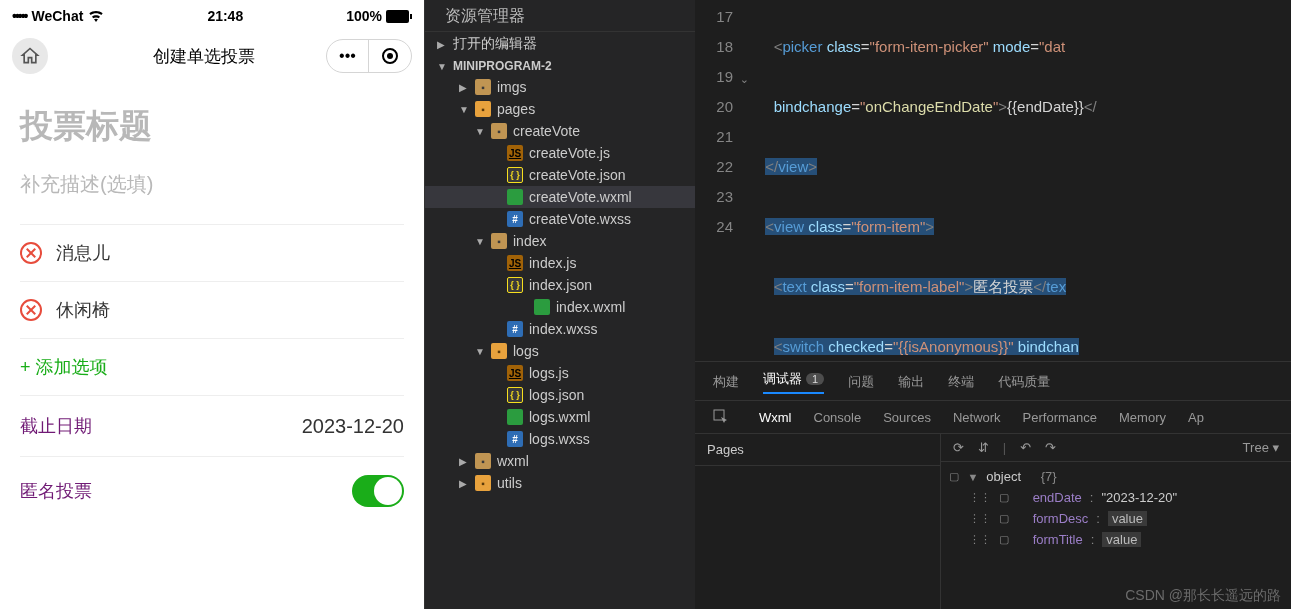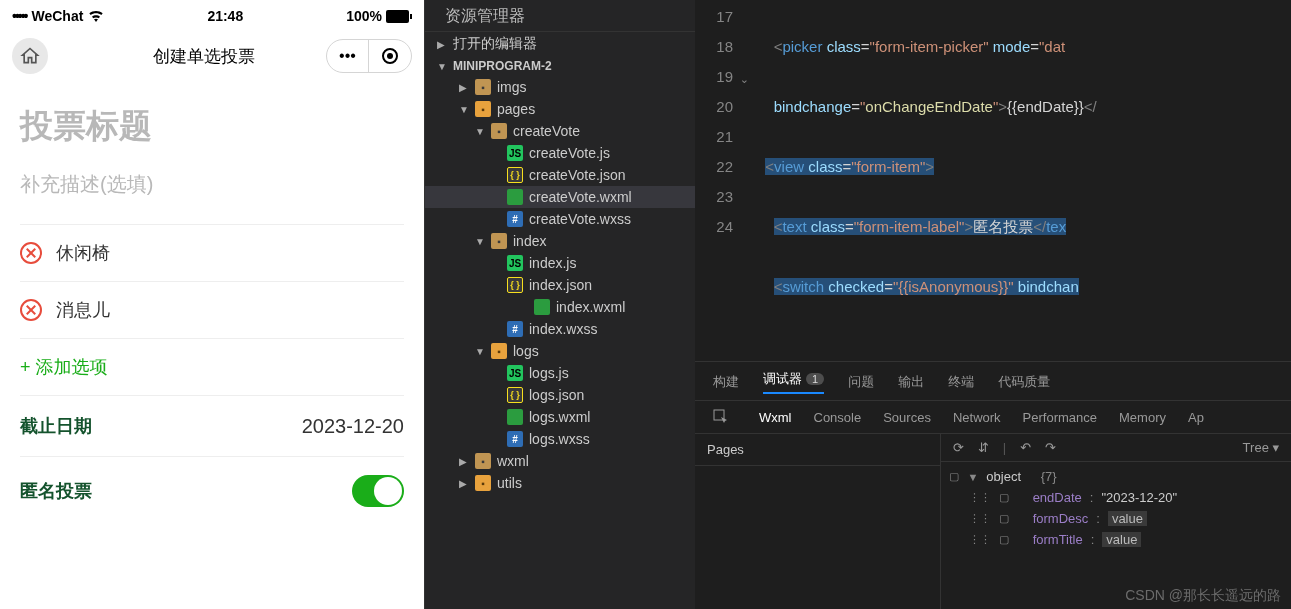--- a/index.html
+++ b/index.html
@@ -25,36 +25,36 @@
     .vote-title { font-size: 33px; color: #b8b8b8; font-weight: 600; margin: 18px 0 22px; }
     .vote-desc { font-size: 20px; color: #b8b8b8; margin-bottom: 26px; }
     .option-row { display: flex; align-items: center; gap: 14px; padding: 16px 0; border-top: 1px solid #eee; font-size: 18px; color: #333; }
     .remove-icon { width: 22px; height: 22px; border: 2px solid #e74c3c; border-radius: 50%; display: flex; align-items: center; justify-content: center; color: #e74c3c; flex-shrink: 0; }
     .remove-icon::before, .remove-icon::after { content: ''; position: absolute; width: 12px; height: 2px; background: #e74c3c; }
     .remove-icon { position: relative; }
     .remove-icon::before { transform: rotate(45deg); }
     .remove-icon::after { transform: rotate(-45deg); }
     .add-option { color: #1aad19; font-size: 18px; padding: 16px 0; border-top: 1px solid #eee; }
     .form-item { display: flex; justify-content: space-between; align-items: center; padding: 18px 0; border-top: 1px solid #eee; font-size: 18px; }
-    .form-label { color: #14532d; font-weight: bold; }
+    .form-label { color: #701a75; }
     .form-value { color: #333; font-size: 20px; }
     .switch { width: 52px; height: 32px; background: #1aad19; border-radius: 16px; position: relative; }
     .switch::after { content: ''; position: absolute; right: 2px; top: 2px; width: 28px; height: 28px; background: #fff; border-radius: 50%; }
     
     
     .explorer { width: 270px; background: #252526; color: #ccc; display: flex; flex-direction: column; padding-top: 2px; overflow: hidden; }
     .explorer-header { font-size: 16px; padding: 4px 20px; color: #bbb; border-bottom: 1px solid #333; }
     .tree-item { display: flex; align-items: center; gap: 6px; padding: 3px 8px; font-size: 14px; cursor: pointer; white-space: nowrap; }
     .tree-item.selected { background: #37373d; }
     .tree-item.root { font-weight: 600; text-transform: uppercase; font-size: 12px; }
     .arrow { width: 10px; display: inline-block; font-size: 10px; color: #aaa; }
     .ficon { width: 16px; height: 16px; display: inline-flex; align-items: center; justify-content: center; font-size: 10px; border-radius: 2px; font-weight: bold; }
     .ficon.folder { background: #c09553; color: #3a3a3a; }
     .ficon.folder-pages { background: #e8a23d; color: #5a3a0a; }
-    .ficon.js { background: #22c55e; color: #000; }
+    .ficon.js { background: #a16207; color: #000; text-decoration: underline; }
     .ficon.json { background: #3a3a3a; color: #f7df1e; border: 1px solid #f7df1e; font-size: 9px; }
     .ficon.wxml { background: #2b9c3f; color: #fff; }
     .ficon.wxss { background: #2e6db5; color: #fff; }
     
     
     .editor-panel { flex: 1; display: flex; flex-direction: column; background: #1e1e1e; overflow: hidden; }
     .code-area { flex: 1; display: flex; font-family: Consolas, monospace; font-size: 15px; padding-top: 2px; overflow: hidden; }
     .line-numbers { width: 56px; text-align: right; color: #858585; padding-right: 18px; line-height: 30px; position: relative; }
     .line-numbers .ln { height: 30px; }
     .fold { position: absolute; right: 2px; color: #858585; font-size: 11px; }
@@ -131,25 +131,25 @@
             <circle cx="9" cy="9" r="3" fill="#000"></circle>
           </svg>
       </div>
     </div>
   </div>
   <div class="form-area">
     <div class="vote-title">投票标题</div>
     <div class="vote-desc">补充描述(选填)</div>
     <div class="option-row">
       <span class="remove-icon"></span>
-      <span>休闲椅</span>
+      <span>消息儿</span>
     </div>
     <div class="option-row">
       <span class="remove-icon"></span>
-      <span>消息儿</span>
+      <span>休闲椅</span>
     </div>
     <div class="add-option">+ 添加选项</div>
     <div class="form-item">
       <span class="form-label">截止日期</span>
       <span class="form-value">2023-12-20</span>
     </div>
     <div class="form-item">
       <span class="form-label">匿名投票</span>
       <div class="switch"></div>
     </div>
@@ -273,20 +273,21 @@
       <div class="ln">19<span class="fold" style="top:62px;">⌄</span></div>
       <div class="ln">20</div>
         <div class="ln">21</div>
         <div class="ln">22</div>
         <div class="ln">23</div>
         <div class="ln">24</div>
     </div>
     <div class="code-lines">
 <div class="cl">    <span class="br">&lt;</span><span class="tag">picker</span> <span class="attr">class</span>=<span class="str">"form-item-picker"</span> <span class="attr">mode</span>=<span class="str">"dat</span></div>
 <div class="cl">    <span class="attr">bindchange</span>=<span class="str">"<span class="bind">onChangeEndDate</span>"</span><span class="br">&gt;</span><span class="txt">{{endDate}}</span><span class="br">&lt;/</span></div>
+<div class="cl">  <span class="hl"><span class="br">&lt;/</span><span class="tag">view</span><span class="br">&gt;</span></span></div>
 <div class="cl">  <span class="hl"><span class="br">&lt;</span><span class="tag">view</span> <span class="attr">class</span>=<span class="str">"form-item"</span><span class="br">&gt;</span></span></div>
 <div class="cl">    <span class="hl"><span class="br">&lt;</span><span class="tag">text</span> <span class="attr">class</span>=<span class="str">"form-item-label"</span><span class="br">&gt;</span><span class="txt">匿名投票</span><span class="br">&lt;/</span><span class="tag">tex</span></span></div>
 <div class="cl">    <span class="hl"><span class="br">&lt;</span><span class="tag">switch</span> <span class="attr">checked</span>=<span class="str">"{{isAnonymous}}"</span> <span class="attr">bindchan</span></span></div>
 
 
 
     </div>
   </div>
 
   <div class="bottom-panel">

